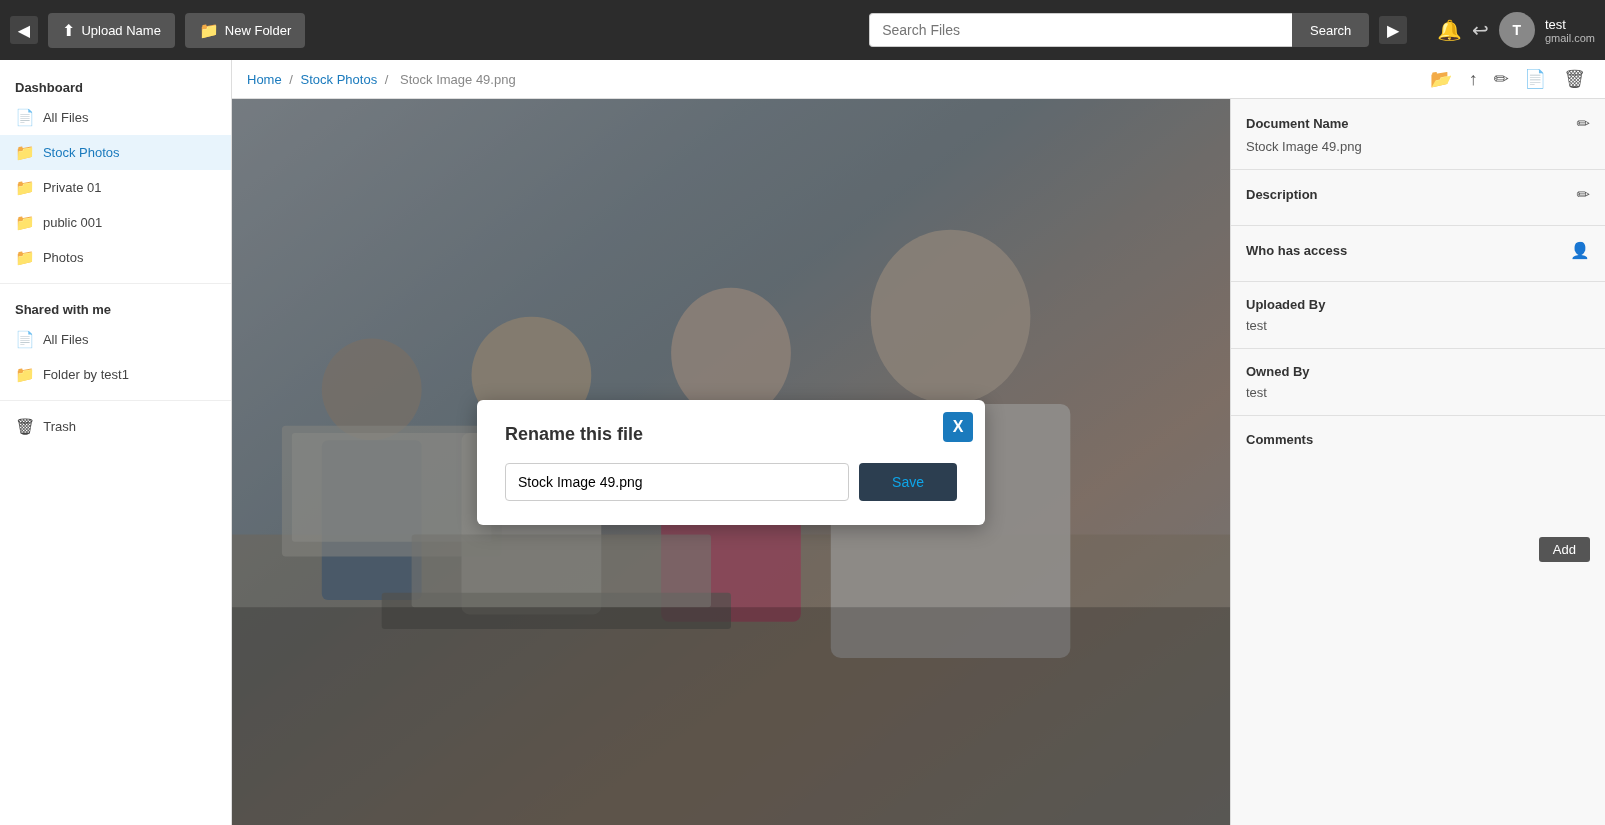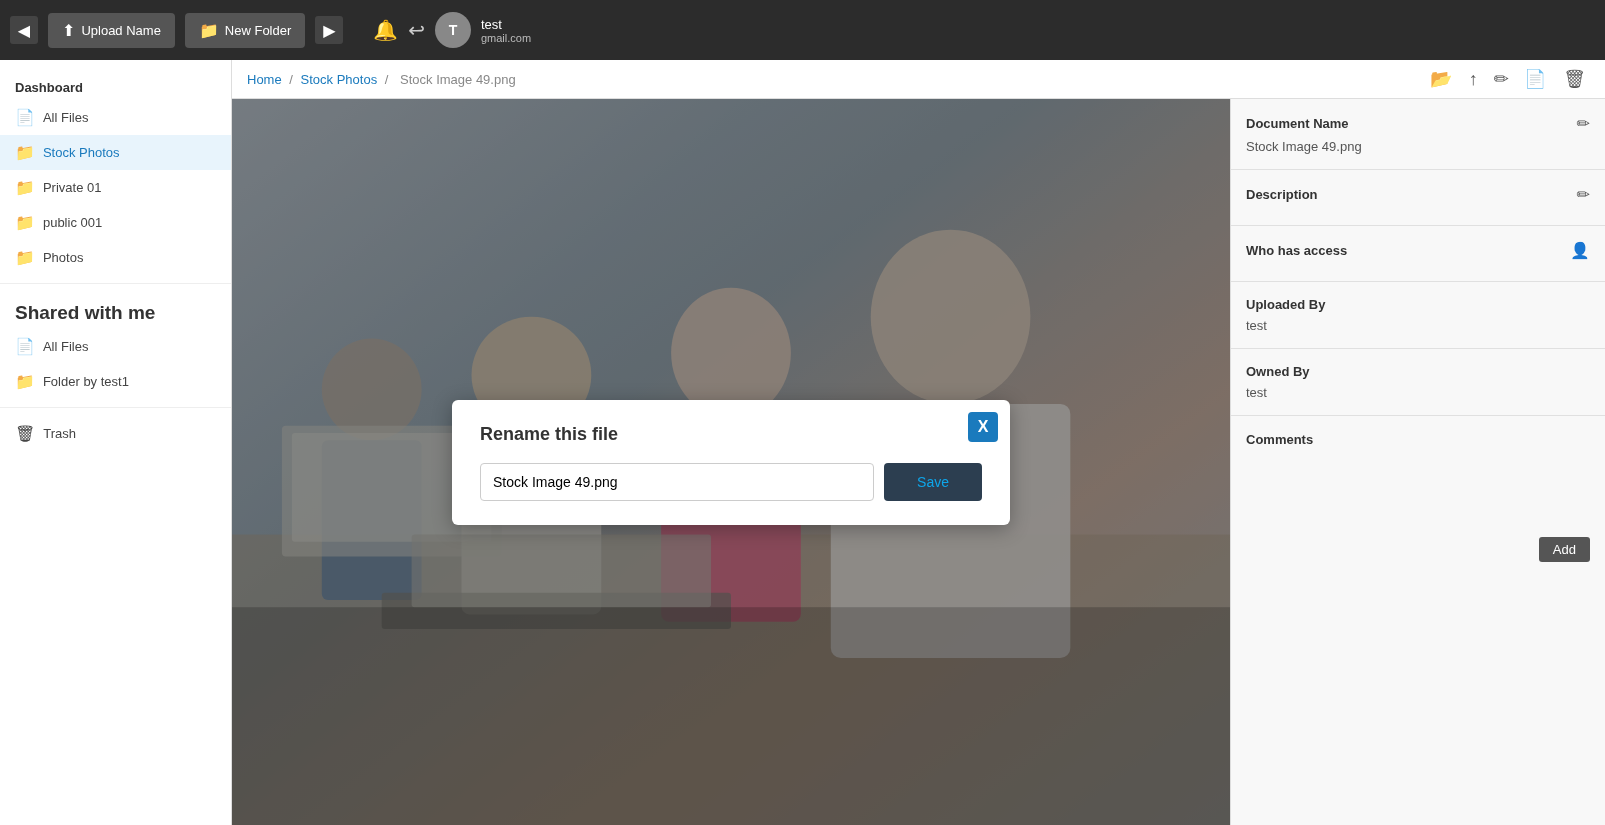--- a/index.html
+++ b/index.html
@@ -60,21 +60,21 @@
     }
     .sidebar-item {
       display: flex; align-items: center; gap: 8px;
       padding: 8px 15px; cursor: pointer; color: #444; font-size: 13px;
     }
     .sidebar-item.active { background: #e8f4fc; color: #1a7abd; }
     .sidebar-item .folder-icon { font-size: 16px; }
     .sidebar-item .trash-icon { font-size: 16px; }
     .sidebar-divider { border: none; border-top: 1px solid #eee; margin: 8px 0; }
     .sidebar-shared-title {
-      font-size: 19px; font-weight: bold; color: #333; padding: 10px 15px 5px;
+      font-size: 13px; font-weight: bold; color: #333; padding: 10px 15px 5px;
     }
 
     
     .content-area {
       flex: 1; display: flex; flex-direction: column; overflow: hidden;
       position: relative;
     }
 
     
     .breadcrumb-bar {
@@ -127,21 +127,21 @@
     }
 
     
     .modal-overlay {
       position: absolute; top: 0; left: 0; right: 0; bottom: 0;
       background: rgba(0,0,0,0.4); display: flex;
       align-items: center; justify-content: center; z-index: 100;
     }
     .modal {
       background: #fff; border-radius: 6px; padding: 24px 28px;
-      width: 558px; position: relative; box-shadow: 0 4px 20px rgba(0,0,0,0.3);
+      width: 508px; position: relative; box-shadow: 0 4px 20px rgba(0,0,0,0.3);
     }
     .modal-title { font-size: 18px; font-weight: bold; color: #333; margin-bottom: 18px; }
     .modal-close {
       position: absolute; top: 12px; right: 12px;
       background: #1a7abd; color: #fff; border: none; width: 30px; height: 30px;
       border-radius: 4px; cursor: pointer; font-size: 16px; font-weight: bold;
     }
     .modal-body { display: flex; gap: 10px; }
     .modal-input {
       flex: 1; padding: 10px 12px; border: 1px solid #ccc;
@@ -160,20 +160,26 @@
   <div class="topbar">
     <button class="collapse-btn">◀</button>
     <button class="topbar-btn">
       <span class="icon">⬆</span>
       <span>Upload Name</span>
     </button>
     <button class="topbar-btn">
       <span class="icon">📁</span>
       <span>New Folder</span>
     </button>
+    <div class="search-area">
+      <input class="search-input" type="text" placeholder="Search Files" style="">
+      <button class="search-btn">
+        <span>Search</span>
+      </button>
+    </div>
     <button class="collapse-btn">▶</button>
     <div class="topbar-right">
       <span class="topbar-icon">🔔</span>
       <span class="topbar-icon">↩</span>
       <div class="avatar">
         <span>T</span>
       </div>
       <div>
         <div class="username">test</div>
         <div class="email">gmail.com</div>

